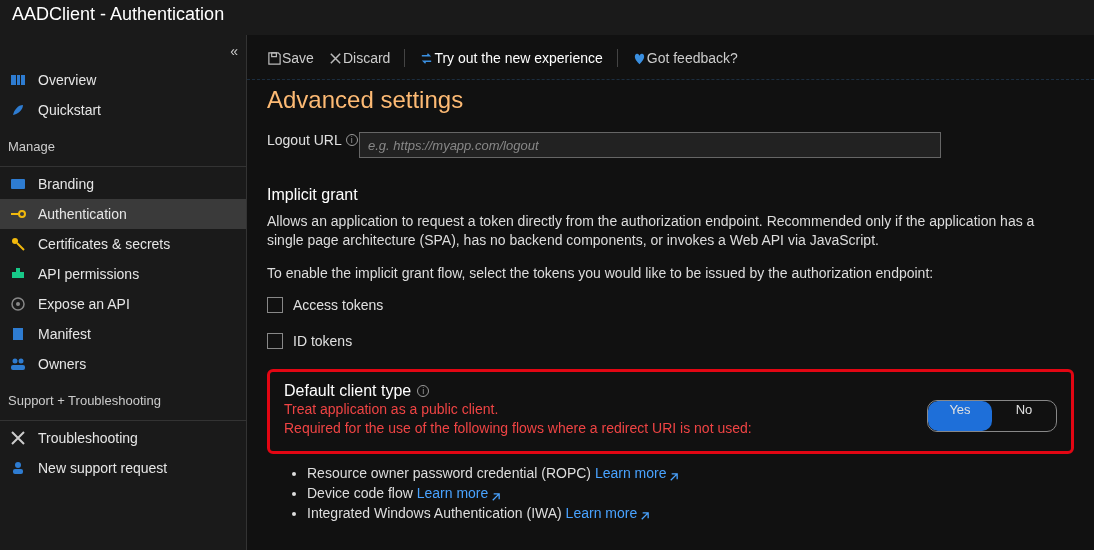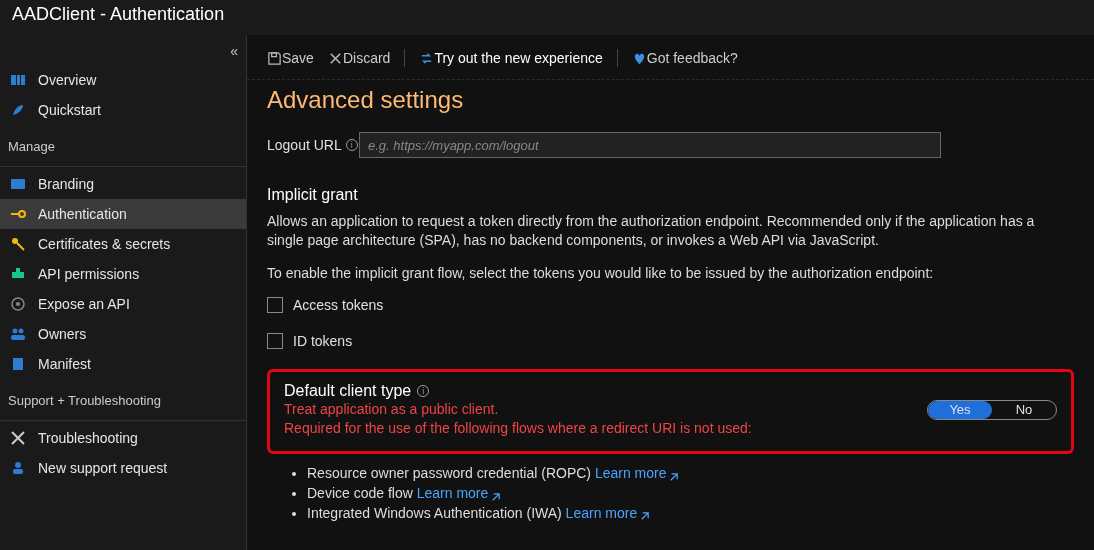--- a/index.html
+++ b/index.html
@@ -20,36 +20,36 @@
   .side-icon svg { width:16px; height:16px; }
 
   .main { flex:1; background:#111; position:relative; }
   .toolbar { display:flex; align-items:center; gap:14px; padding:14px 20px 12px; border-bottom:1px dashed #49a3ff33; }
   .tool-btn { display:inline-flex; align-items:flex-end; font-size:14px; color:#ccc; cursor:pointer; }
   .tool-btn svg { width:15px; height:15px; }
   .tool-sep { width:1px; height:18px; background:#444; }
 
   .content { padding:0 20px 20px; }
   .section-title { font-size:24px; color:#fdba74; margin:6px 0 18px; font-weight:400; }
-  .field-row { display:flex; align-items:center; margin-bottom:28px; }
+  .field-row { display:flex; align-items:flex-start; margin-bottom:28px; }
   .field-label { width:92px; font-size:14px; color:#e0e0e0; display:flex; align-items:center; gap:4px; }
   .info-dot { width:12px; height:12px; border-radius:50%; border:1px solid #999; display:inline-flex; align-items:center; justify-content:center; font-size:9px; color:#999; }
   .text-input { flex:0 0 582px; height:24px; background:#222; border:1px solid #666; padding:12px 8px; color:#eee; font-size:13px; }
   .text-input::placeholder { color:#888; font-style:italic; }
 
   .sub-title { font-size:16px; color:#fff; margin-bottom:8px; }
   .desc { font-size:14px; color:#ddd; line-height:1.35; margin-bottom:14px; }
   .chk-row { display:flex; align-items:center; gap:10px; font-size:14px; color:#e0e0e0; margin-bottom:20px; }
   .chk { width:16px; height:16px; border:1px solid #888; background:#111; }
 
   .highlight-box { border:3px solid #e30613; border-radius:6px; padding:10px 14px 14px; margin:14px 0 10px; position:relative; }
   .highlight-title { font-size:16px; color:#fff; display:flex; align-items:center; gap:6px; margin-bottom:0; }
   .hl-row { display:flex; justify-content:space-between; align-items:flex-start; }
   .hl-text { font-size:14px; color:#ef4444; line-height:1.35; }
-  .toggle { width:130px; height:20px; border:1px solid #888; border-radius:10px; display:flex; overflow:hidden; font-size:13px; }
+  .toggle { width:130px; height:32px; border:1px solid #888; border-radius:10px; display:flex; overflow:hidden; font-size:13px; }
   .toggle .opt { flex:1; text-align:center; line-height:18px; cursor:pointer; }
   .toggle .opt.sel { background:#1e6fd9; border-radius:10px; }
 
   ul.flows { margin:6px 0 0 40px; }
   ul.flows li { font-size:14px; color:#ddd; line-height:1.4; }
   .link { color:#49a3ff; cursor:pointer; }
   .ext-icon { width:11px; height:11px; display:inline-block; vertical-align:middle; margin-left:2px; }
   .ext-icon svg { width:11px; height:11px; }
 
   .first-block { padding-top:30px; }
@@ -133,34 +133,34 @@
           <svg viewBox="0 0 16 16">
             <circle cx="8" cy="8" r="6" fill="none" stroke="#888" stroke-width="1.5"></circle>
             <circle cx="8" cy="8" r="2" fill="#888"></circle>
           </svg>
         </span>
       <span>Expose an API</span>
     </div>
     <div class="side-item">
       <span class="side-icon">
           <svg viewBox="0 0 16 16">
+            <rect x="3" y="2" width="10" height="12" fill="#2e7cd1"></rect>
+          </svg>
+        </span>
+      <span>Manifest</span>
+    </div>
+    <div class="side-item">
+      <span class="side-icon">
+          <svg viewBox="0 0 16 16">
             <circle cx="5" cy="5" r="2.5" fill="#2e7cd1"></circle>
             <circle cx="11" cy="5" r="2.5" fill="#2e7cd1"></circle>
             <rect x="1" y="9" width="14" height="5" rx="2" fill="#2e7cd1"></rect>
           </svg>
         </span>
       <span>Owners</span>
-    </div>
-    <div class="side-item">
-      <span class="side-icon">
-          <svg viewBox="0 0 16 16">
-            <rect x="3" y="2" width="10" height="12" fill="#2e7cd1"></rect>
-          </svg>
-        </span>
-      <span>Manifest</span>
     </div>
 
     <div class="side-group-label">Support + Troubleshooting</div>
     <div class="side-divider"></div>
 
     <div class="side-item">
       <span class="side-icon">
           <svg viewBox="0 0 16 16">
             <path d="M2 14 L14 2 M2 2 L14 14" stroke="#ccc" stroke-width="2"></path>
           </svg>

